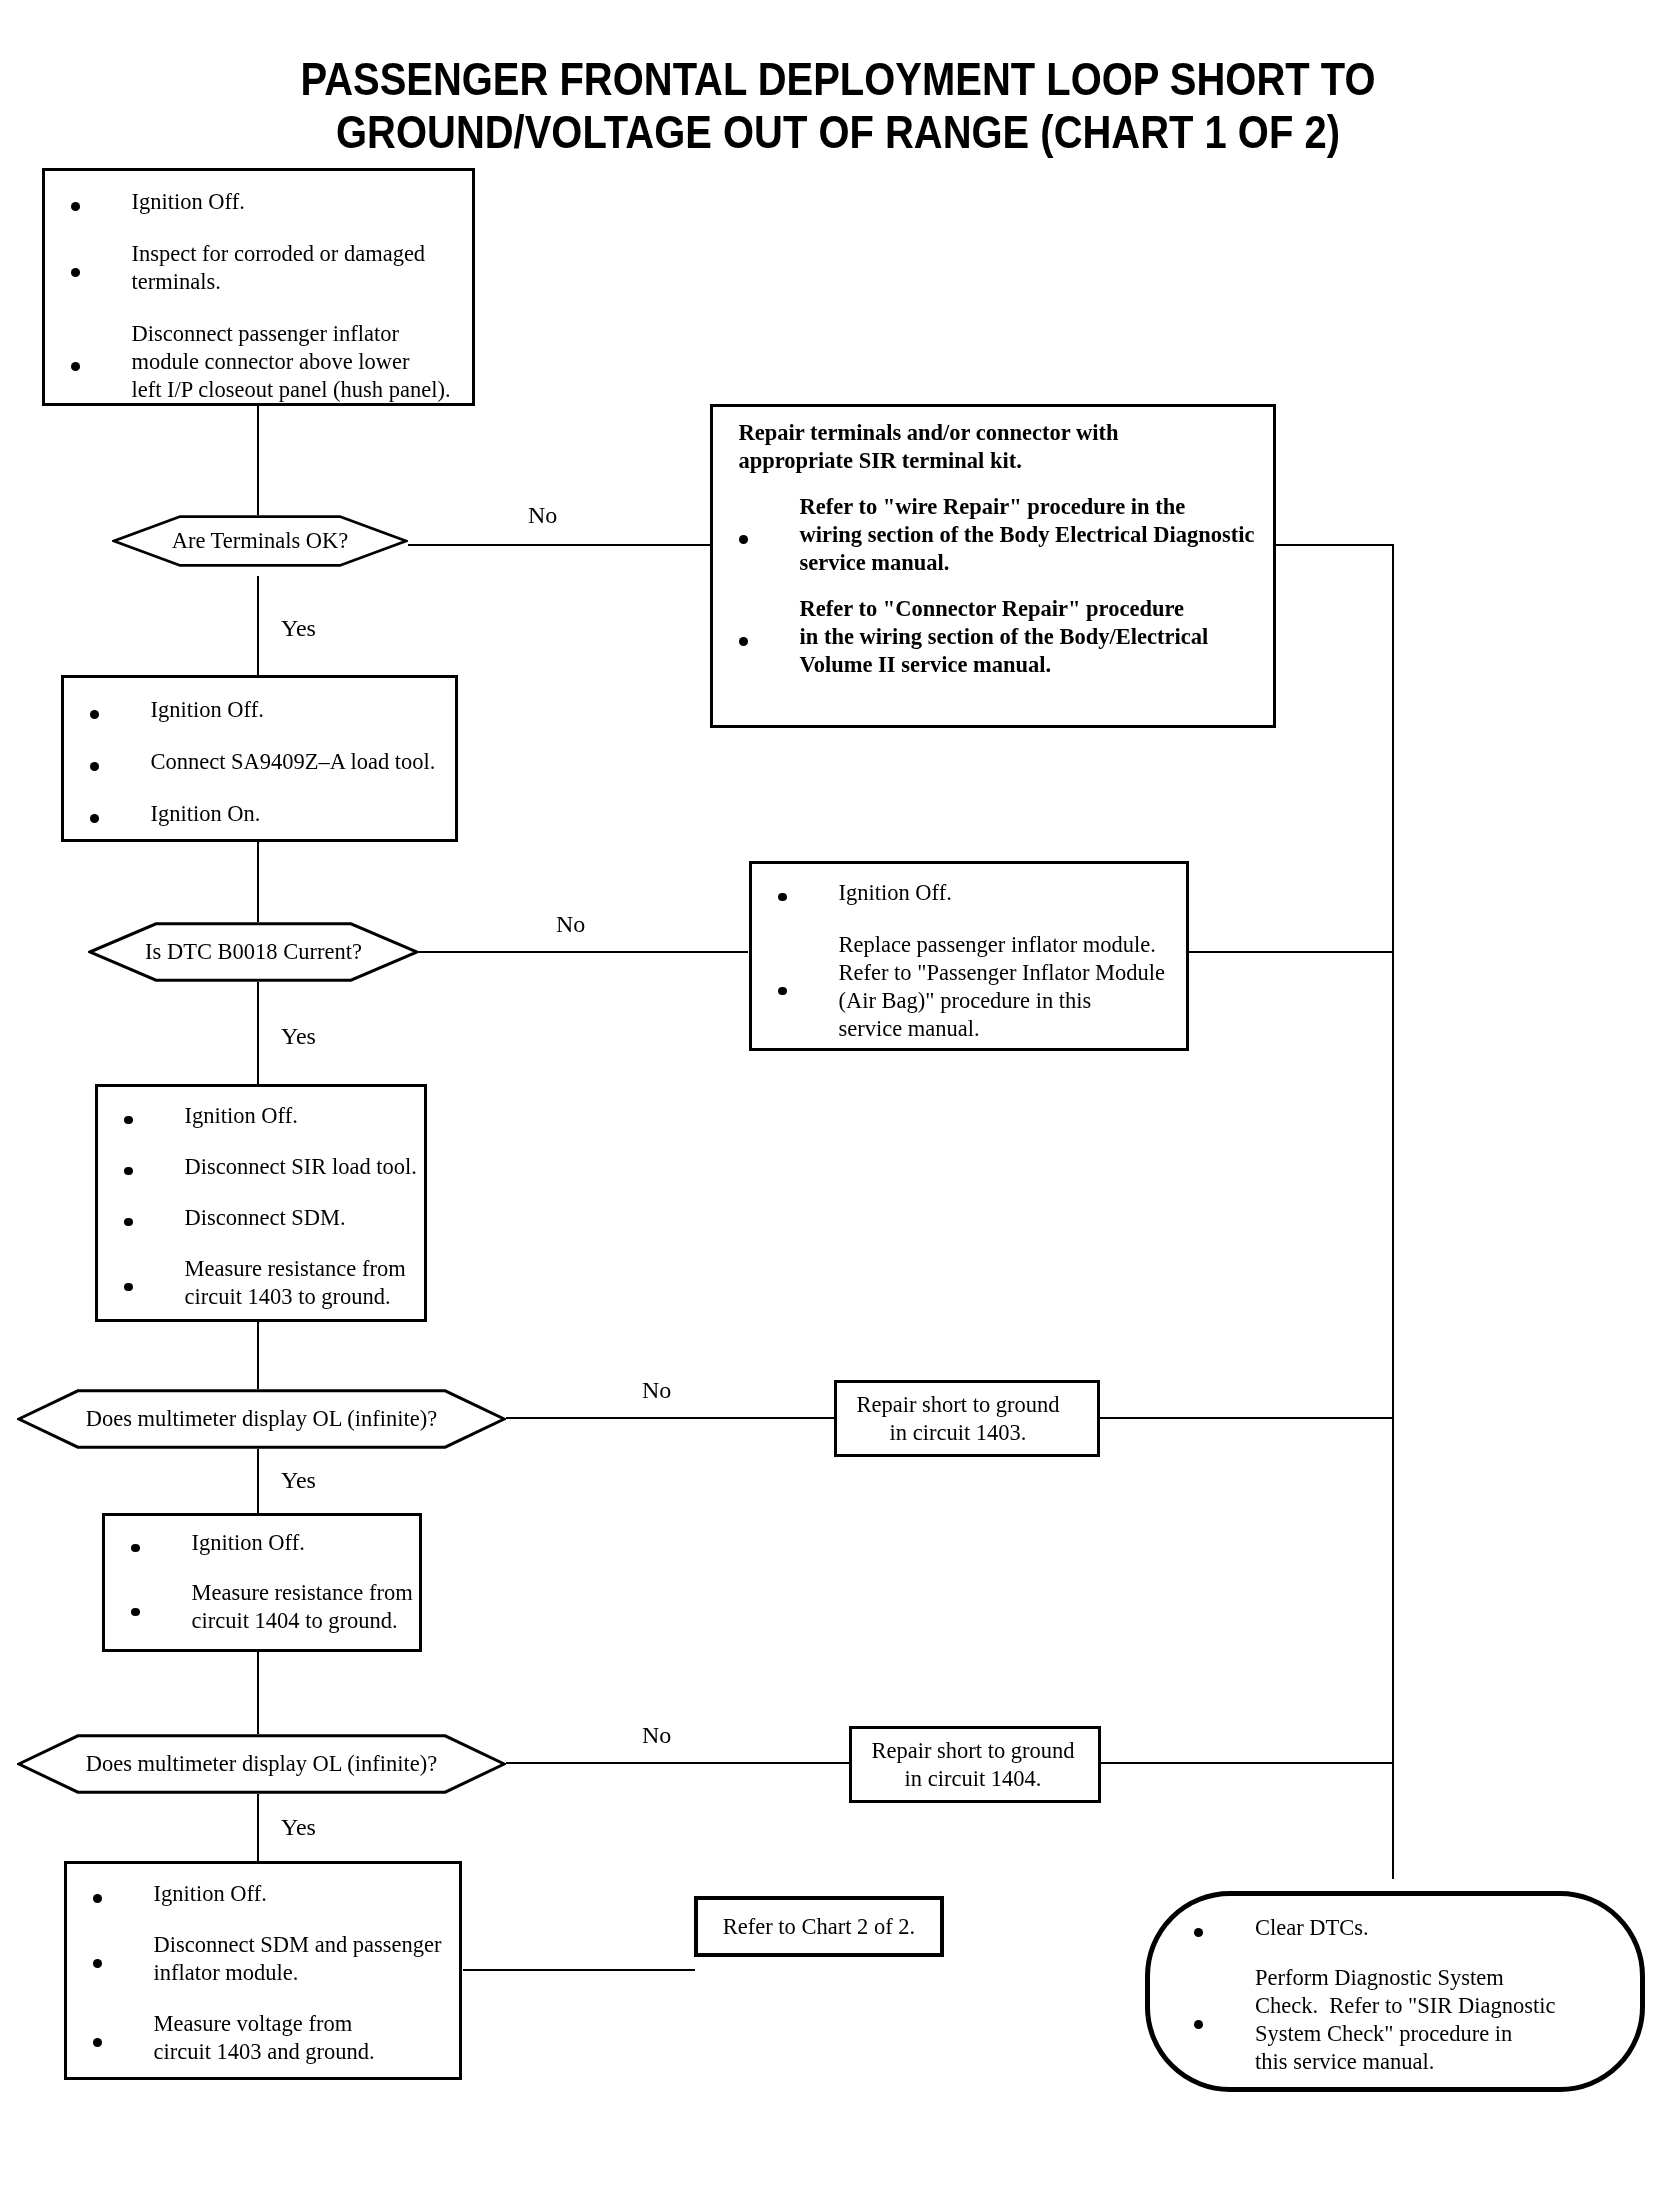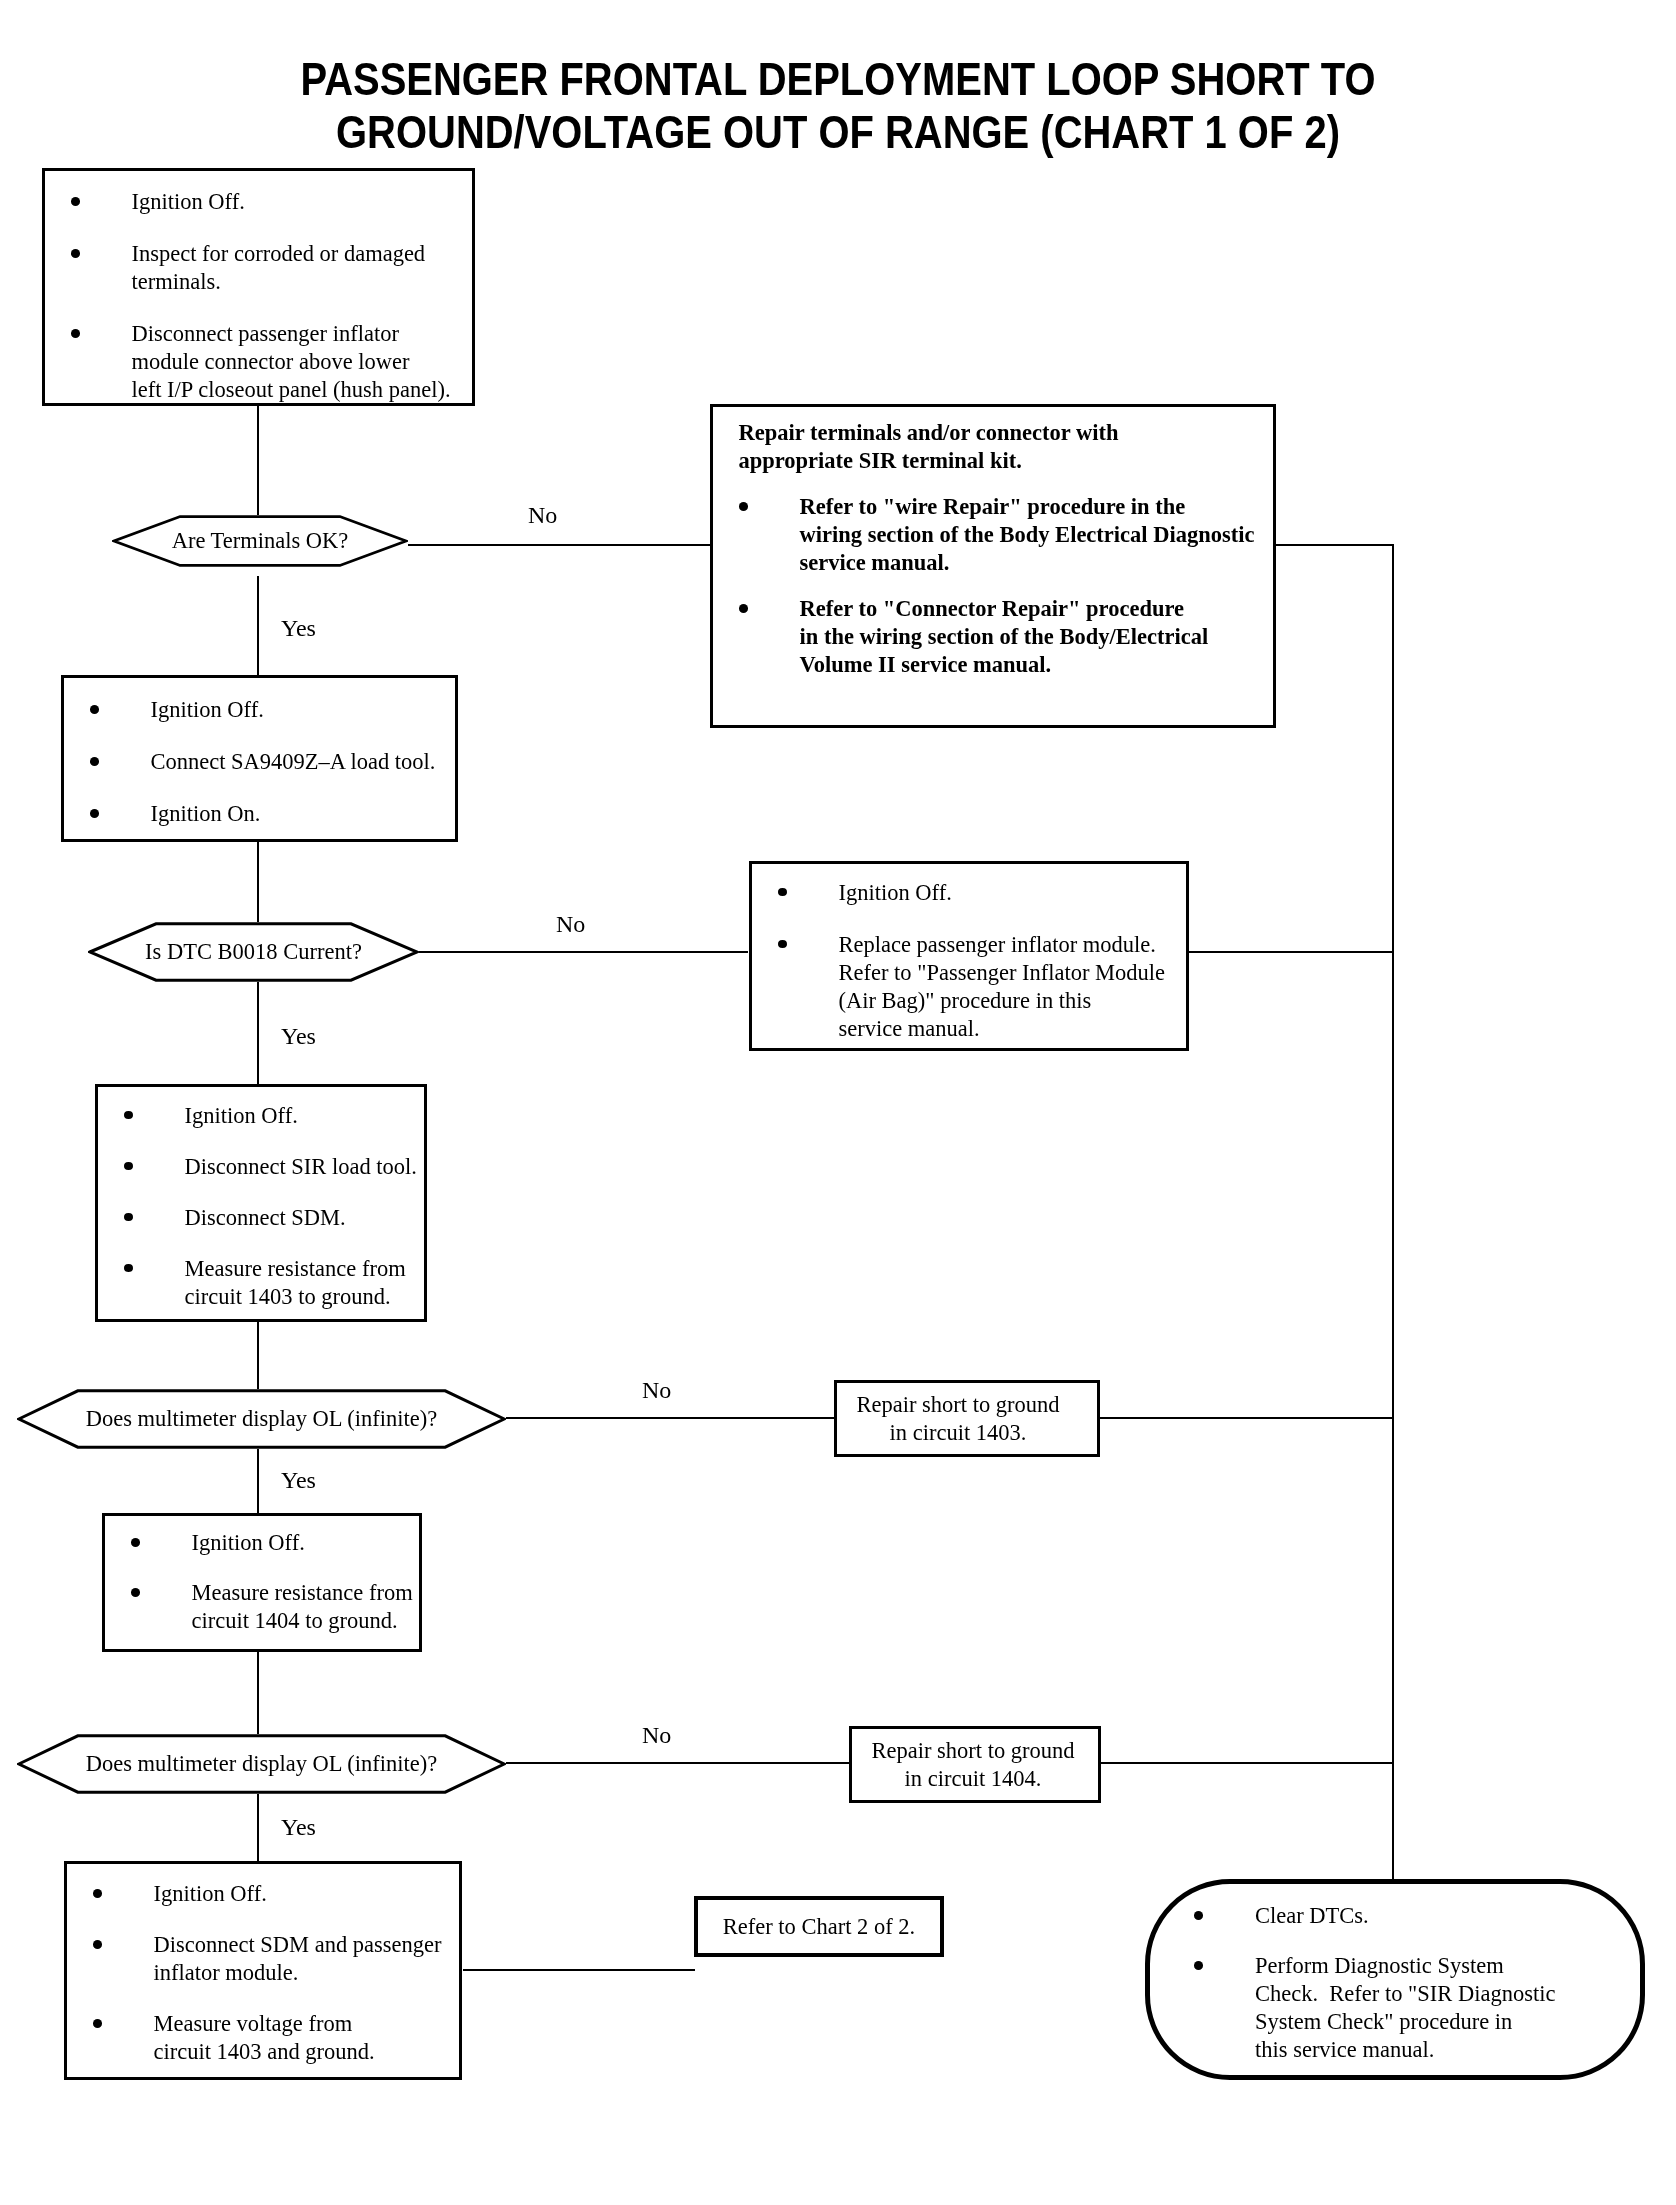--- a/index.html
+++ b/index.html
@@ -10,36 +10,36 @@
   .title{
     position:absolute;left:0;top:52px;width:100%;text-align:center;
     font-family:"Liberation Sans","DejaVu Sans",sans-serif;font-weight:bold;
     font-size:47px;line-height:53px;transform:scaleX(0.85);transform-origin:50% 50%;
     white-space:pre;letter-spacing:0;
   }
   .node{
     position:absolute;border:3px solid #000;background:#fff;box-sizing:border-box;
   }
   .items{display:flex;flex-direction:column;}
-  .item{display:flex;align-items:flex-start;}
+  .item{display:flex;align-items:center;}
   .dot{flex:none;width:9px;height:8.5px;border-radius:50%;background:#000;margin-top:9px;}
   .txt{white-space:pre;font-size:22.5px;line-height:28px;}
   .item .txt{margin-left:52px;}
   .intro .txt{margin-left:0;}
   .plainbox{display:flex;align-items:center;text-align:center;}
   .centerbox{display:flex;align-items:center;justify-content:center;}
   .label{position:absolute;font-size:24px;line-height:27px;}
   .hex{position:absolute;}
   .hex svg{position:absolute;left:0;top:0;width:100%;height:100%;display:block;}
   .hex .q{
     position:absolute;left:0;top:0;right:0;bottom:0;
     display:flex;align-items:center;justify-content:center;font-size:22.5px;
   }
   .line{position:absolute;background:#000;}
-  .rounded{border-width:5.5px;border-radius:85px;}
+  .rounded{border-width:5.5px;border-radius:85px;margin-top:12px;}
 </style>
 </head>
 <body>
 
 <div class="page">
 
   <div class="title"><span>PASSENGER FRONTAL DEPLOYMENT LOOP SHORT TO</span><br><span>GROUND/VOLTAGE OUT OF RANGE (CHART 1 OF 2)</span></div>
 
   <div class="line" style="left:257px;top:405px;width:2.4px;height:110px;"></div>
   <div class="line" style="left:408px;top:544px;width:302px;height:2.4px;"></div>

